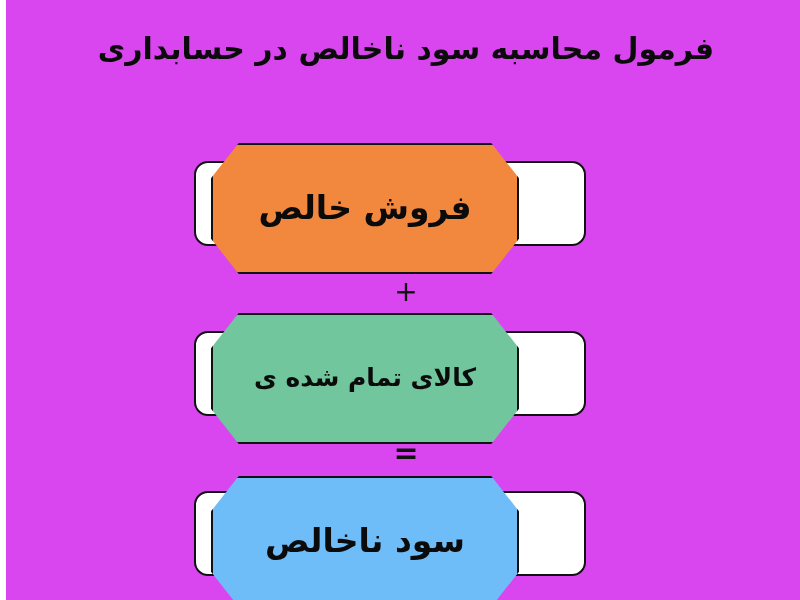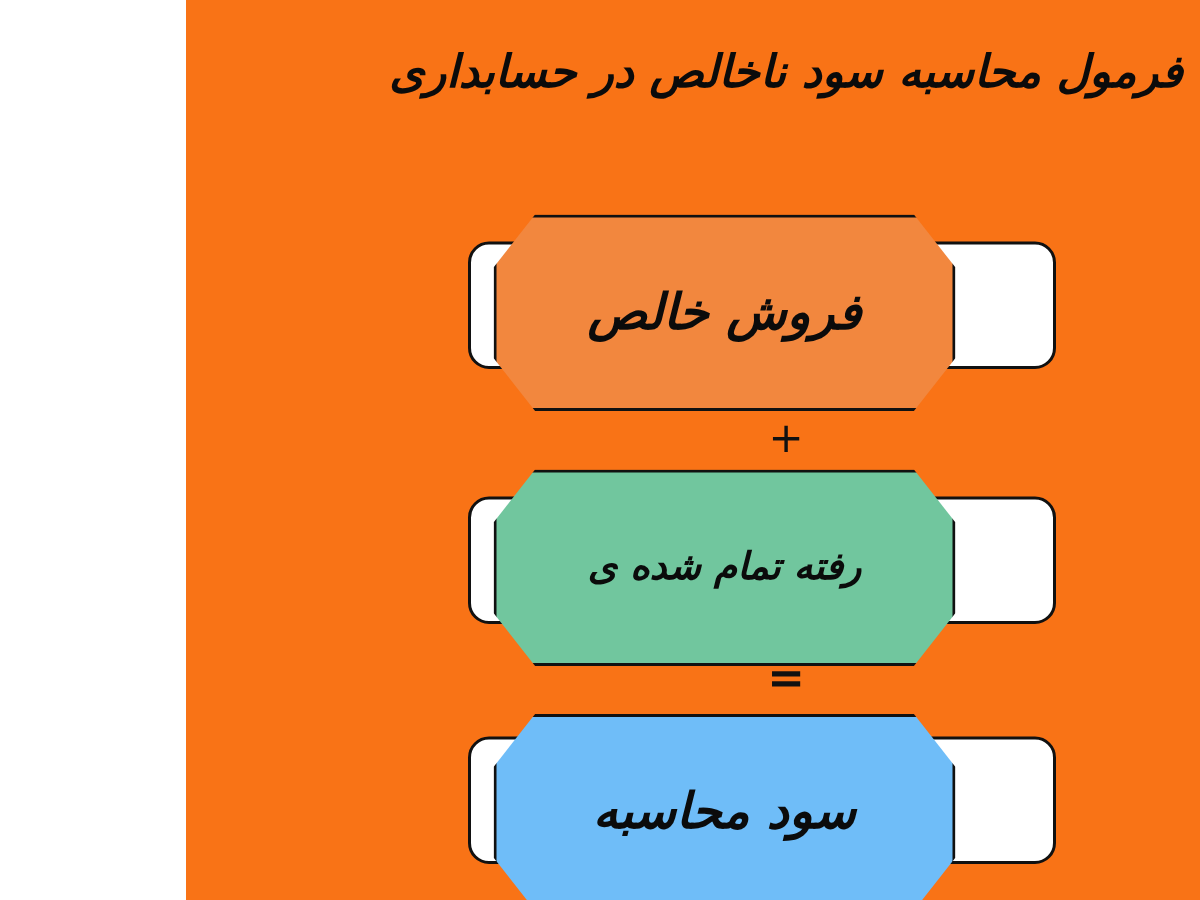--- a/index.html
+++ b/index.html
@@ -11,25 +11,24 @@
     width: 800px;
     height: 600px;
     background: #ffffff;
     font-family: "DejaVu Sans", "Liberation Sans", sans-serif;
     overflow: hidden;
     position: relative;
   }
 
   #canvas {
     position: relative;
-    width: 676px;
+    width: 794px;
     height: 600px;
-    background: #f97316;
+    background: #d946ef;
     overflow: hidden;
-    font-style: italic;
   }
 
   
   .title {
     position: absolute;
     left: 0;
     top: 30px;
     width: 800px;
     text-align: center;
     font-size: 30px;
@@ -157,28 +156,28 @@
         <span class="label">فروش خالص</span>
       </div>
     </div>
 
     <div class="operator" id="op-plus">+</div>
 
     <div class="row" id="row-2">
       <div class="tab"></div>
       <div class="oct green two">
         <span class="label">
-          <span>رفته تمام شده ی</span><br>
+          <span>کالای تمام شده ی</span><br>
         </span>
       </div>
     </div>
 
     <div class="operator" id="op-equals">=</div>
 
     <div class="row" id="row-3">
       <div class="tab"></div>
       <div class="oct blue three">
-        <span class="label">سود محاسبه</span>
+        <span class="label">سود ناخالص</span>
       </div>
     </div>
 
   </div>
 </div>
 
 </body></html>

